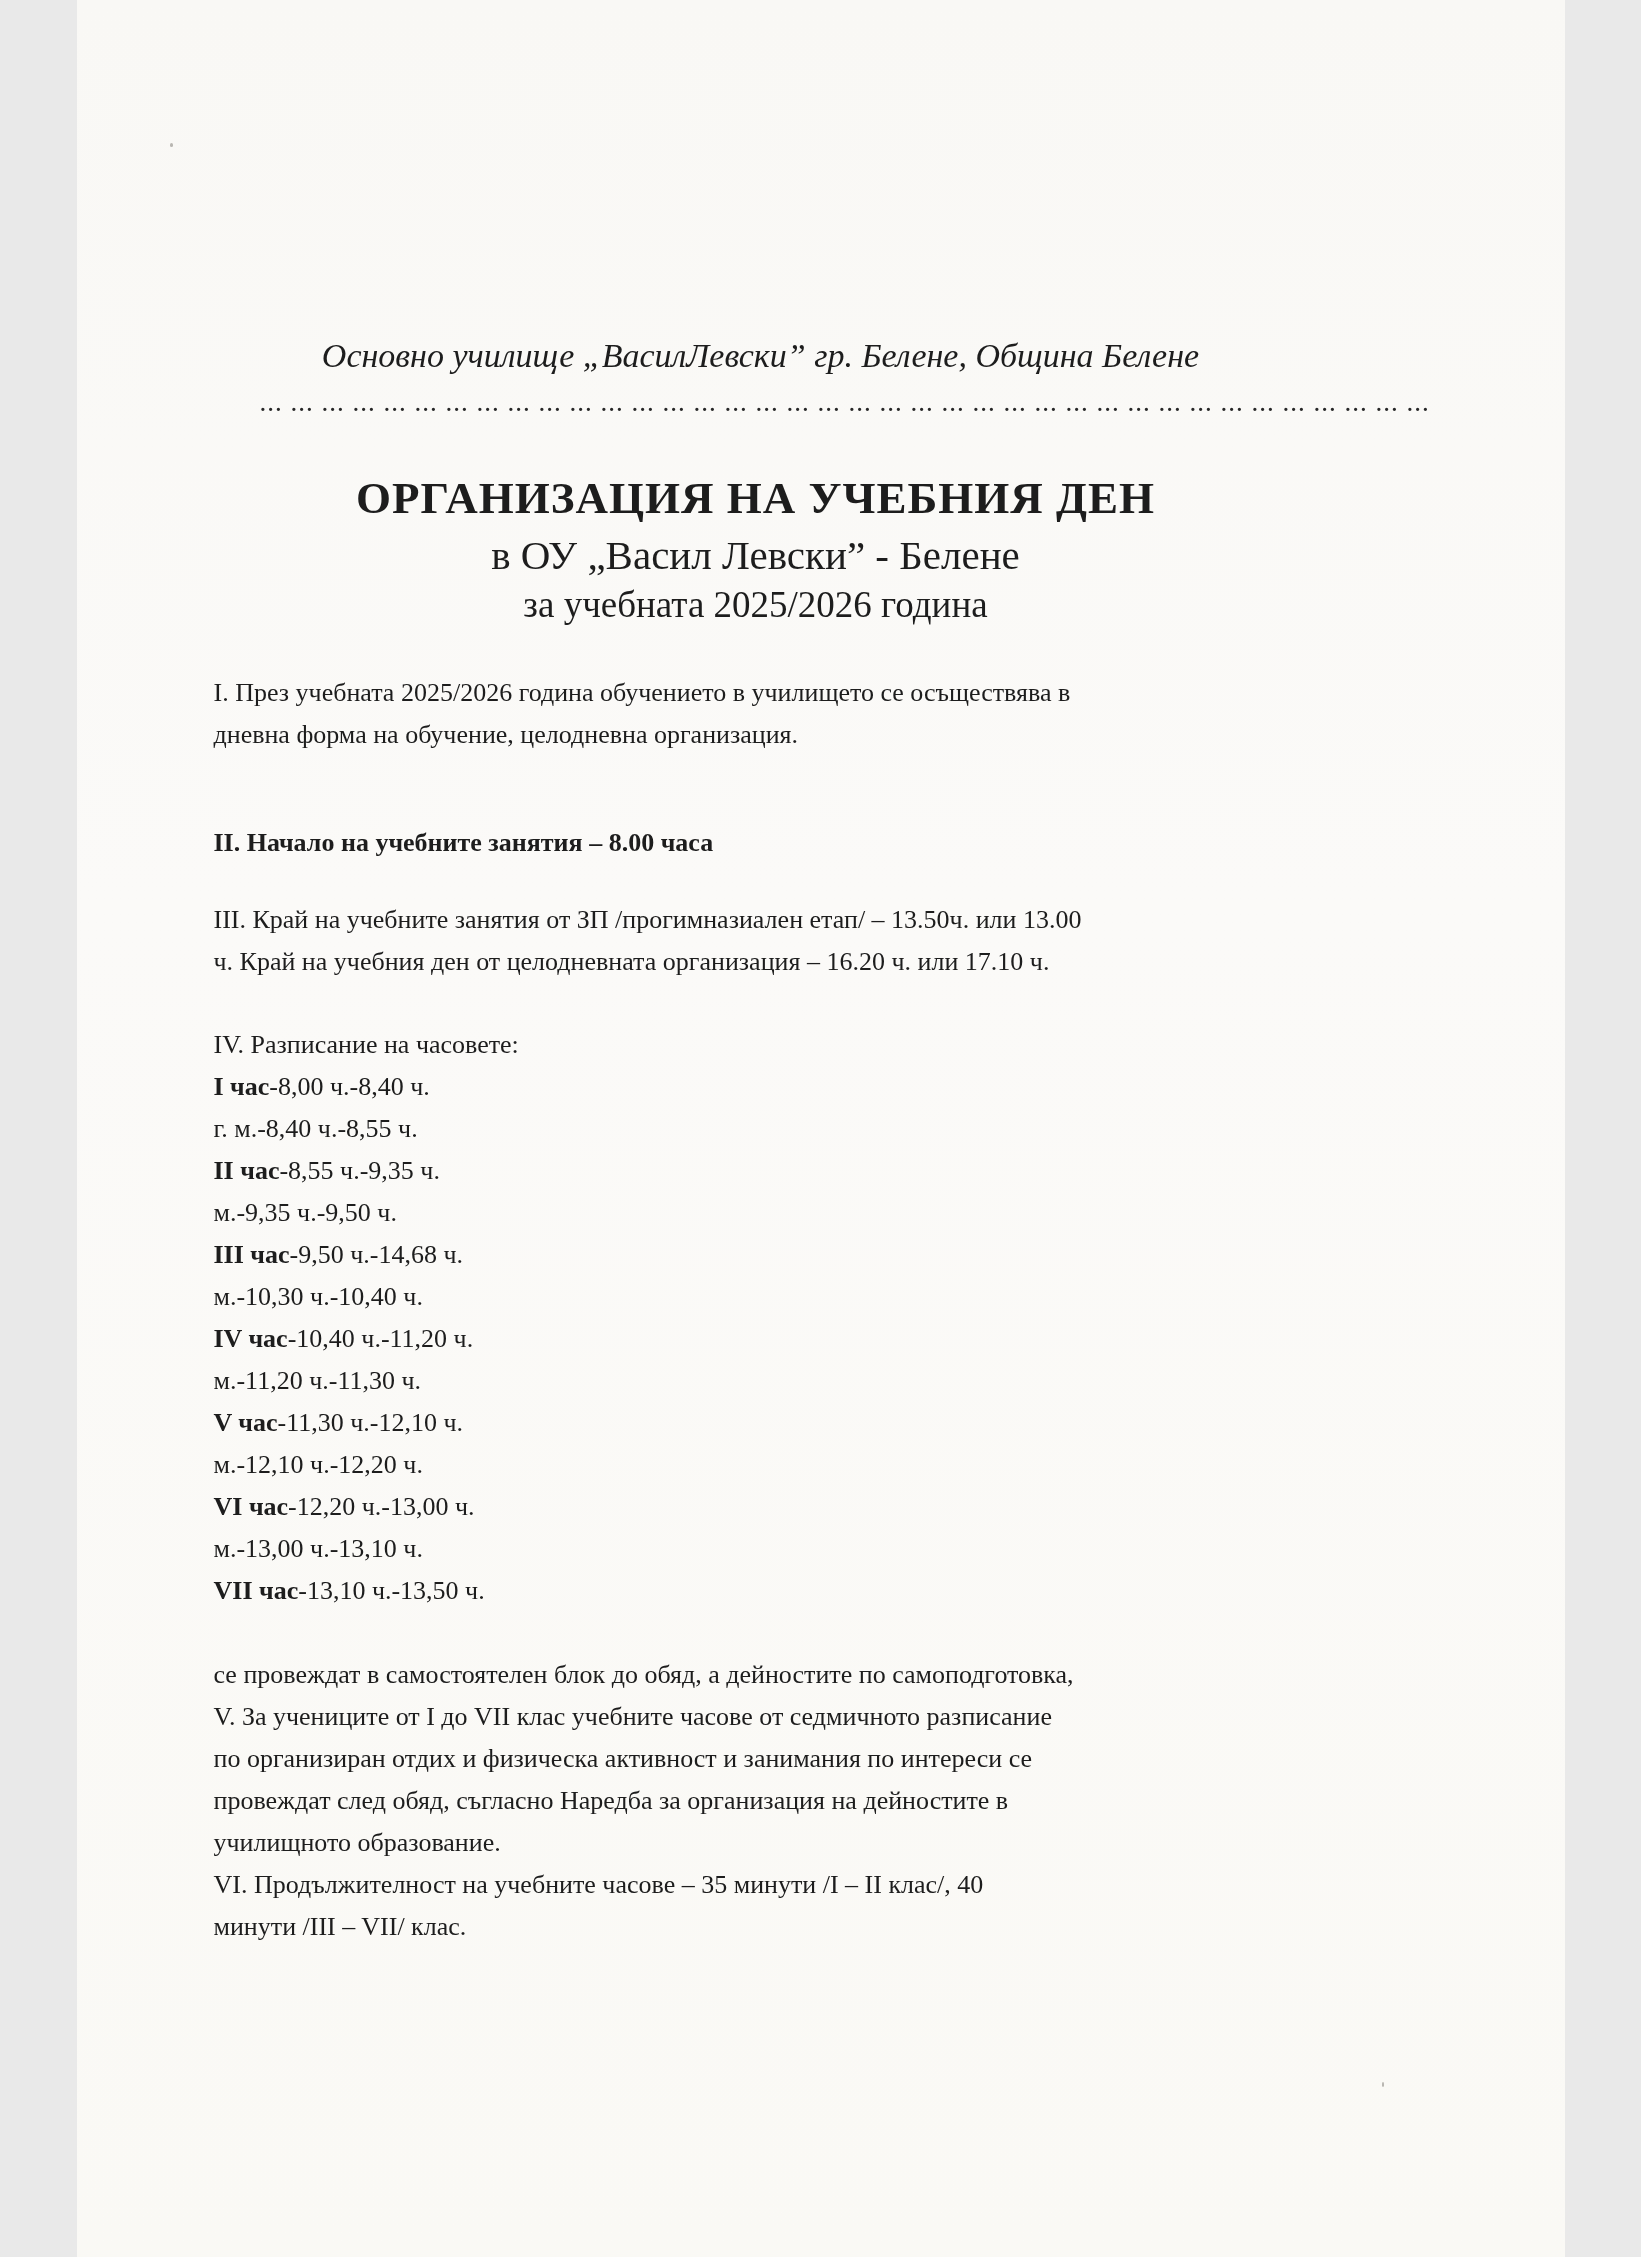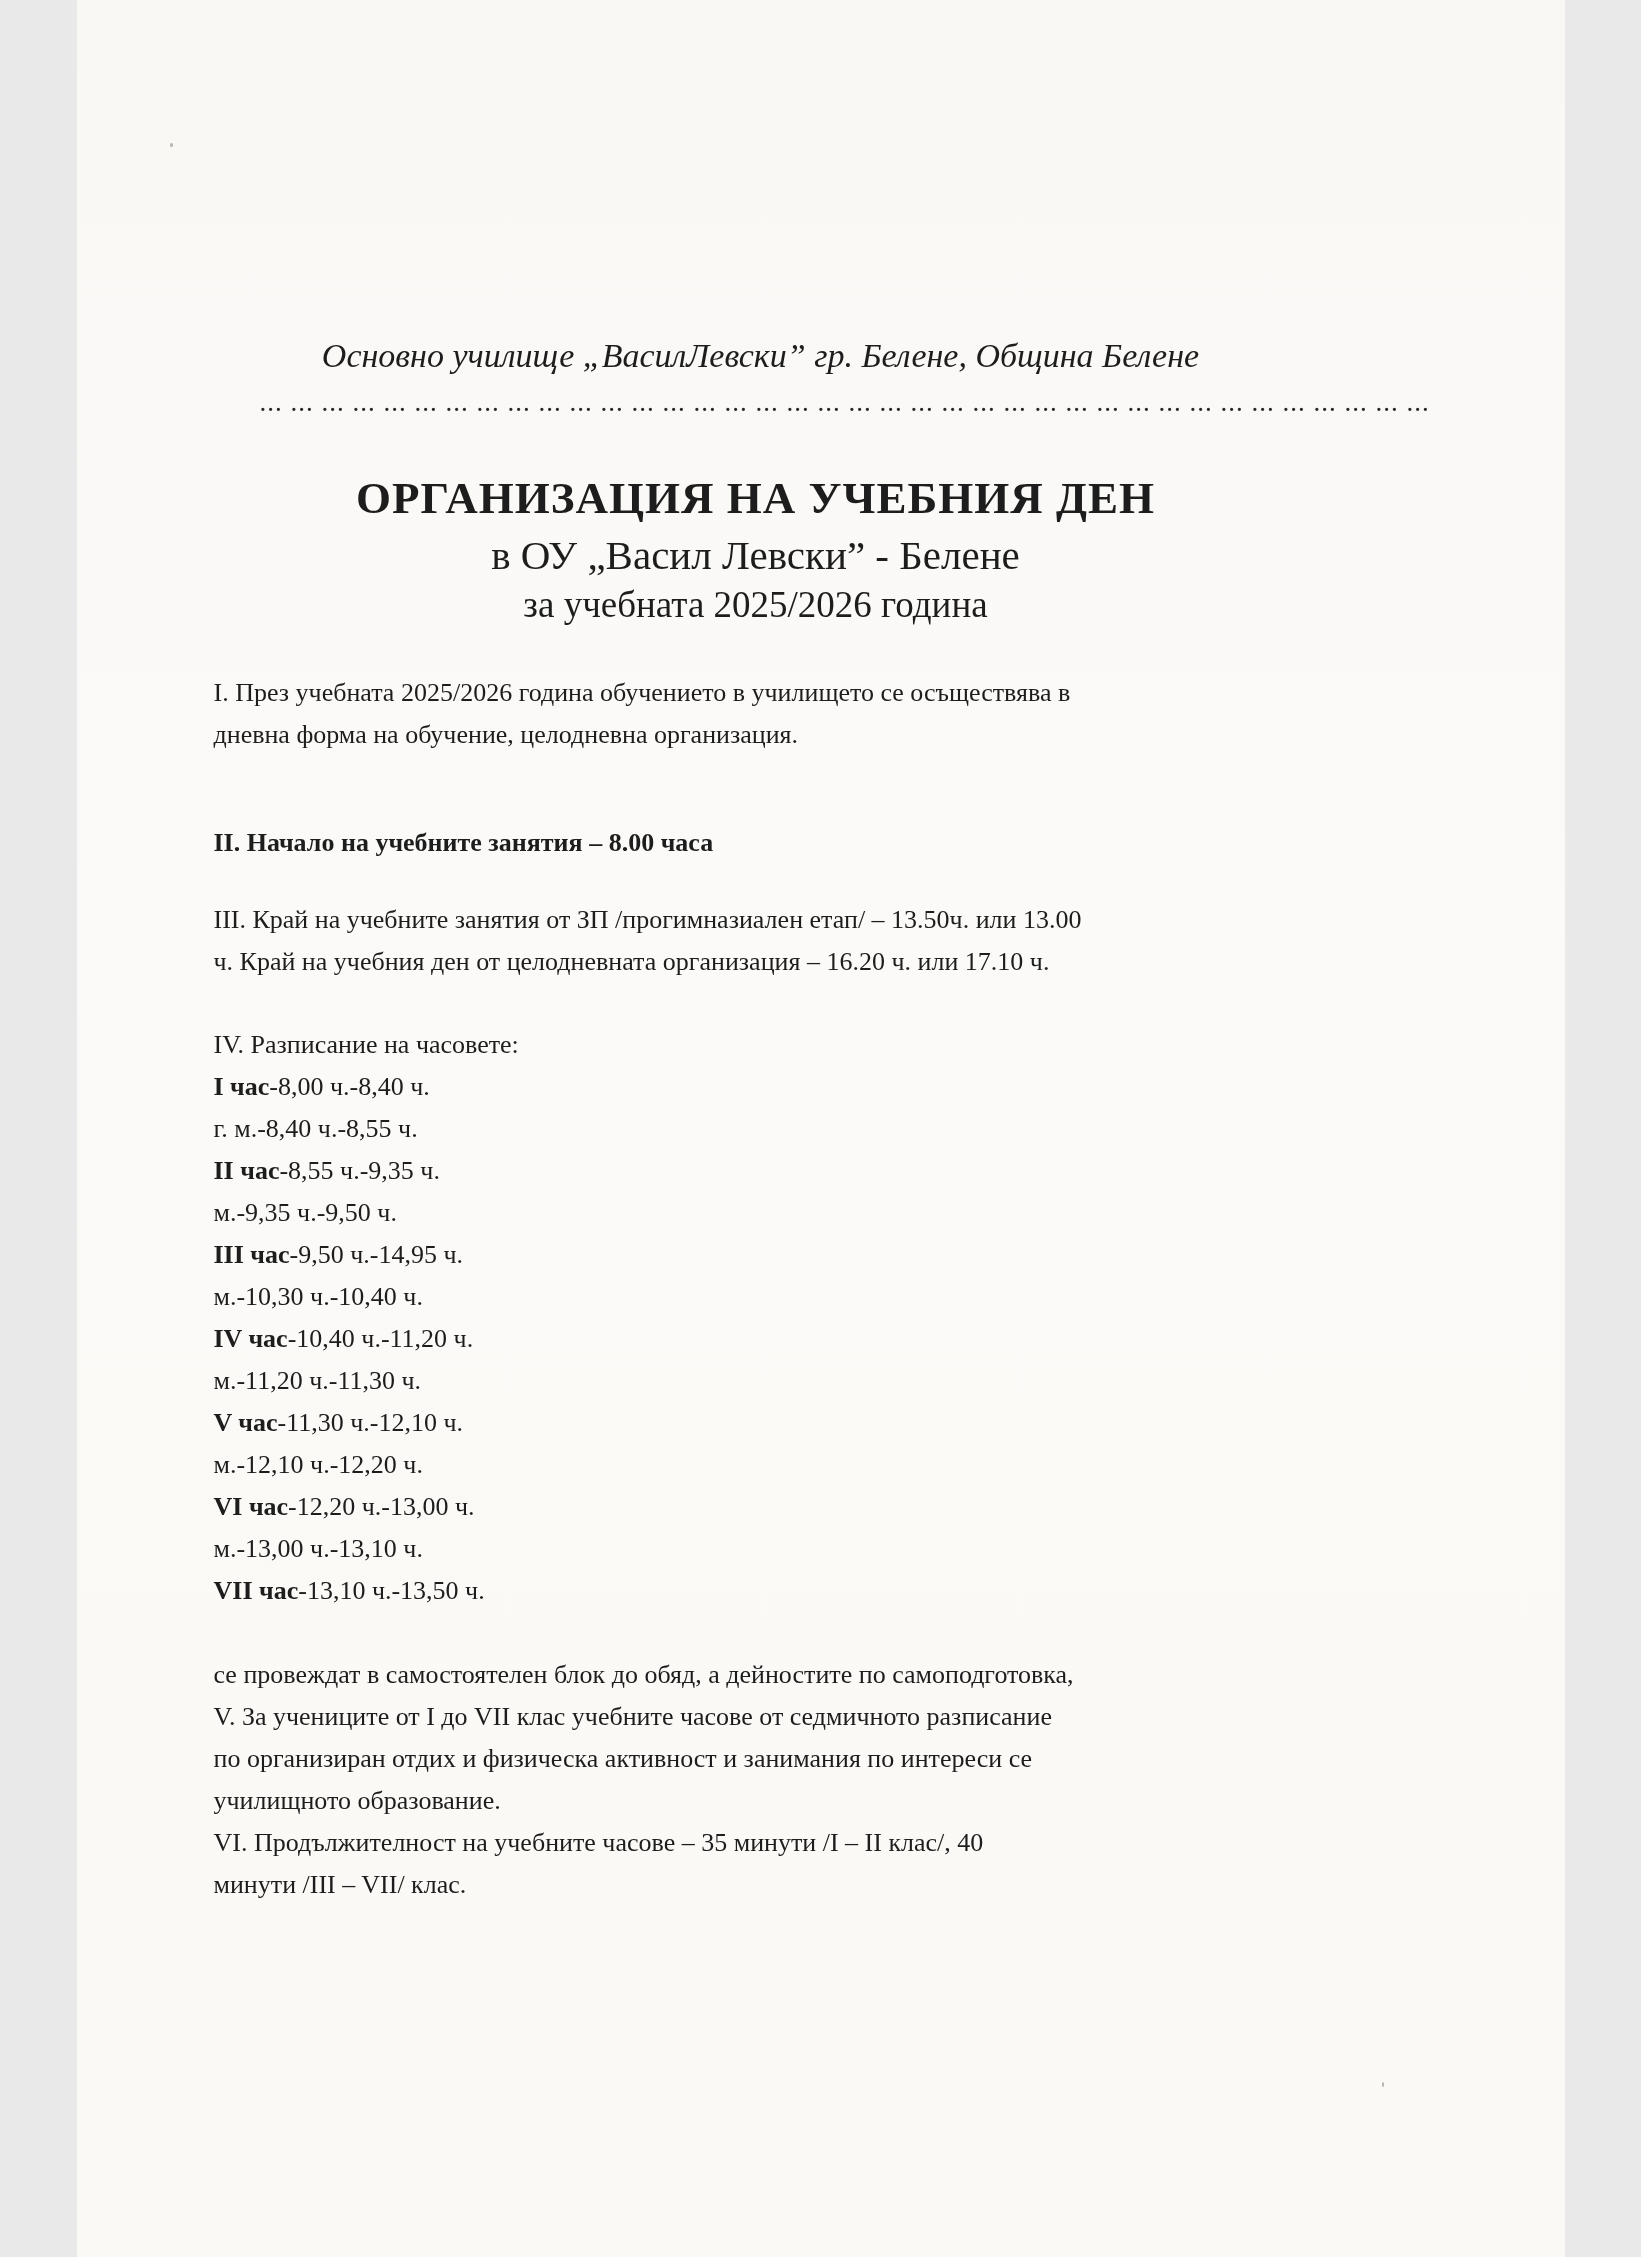--- a/index.html
+++ b/index.html
@@ -105,35 +105,36 @@
     <div class="line">III. Край на учебните занятия от ЗП /прогимназиален етап/ – 13.50ч. или 13.00</div>
     <div class="line">ч. Край на учебния ден от целодневната организация – 16.20 ч. или 17.10 ч.</div>
   </div>
 
   <div class="para p4">
     <div class="line">IV. Разписание на часовете:</div>
     <div class="line"><span class="b">I час</span><span>-8,00 ч.-8,40 ч.</span></div>
     <div class="line"><span class="b"></span><span>г. м.-8,40 ч.-8,55 ч.</span></div>
     <div class="line"><span class="b">II час</span><span>-8,55 ч.-9,35 ч.</span></div>
     <div class="line"><span class="b"></span><span>м.-9,35 ч.-9,50 ч.</span></div>
-    <div class="line"><span class="b">III час</span><span>-9,50 ч.-14,95 ч.</span></div>
+    <div class="line"><span class="b">III час</span><span>-9,50 ч.-14,68 ч.</span></div>
     <div class="line"><span class="b"></span><span>м.-10,30 ч.-10,40 ч.</span></div>
     <div class="line"><span class="b">IV час</span><span>-10,40 ч.-11,20 ч.</span></div>
     <div class="line"><span class="b"></span><span>м.-11,20 ч.-11,30 ч.</span></div>
     <div class="line"><span class="b">V час</span><span>-11,30 ч.-12,10 ч.</span></div>
     <div class="line"><span class="b"></span><span>м.-12,10 ч.-12,20 ч.</span></div>
     <div class="line"><span class="b">VI час</span><span>-12,20 ч.-13,00 ч.</span></div>
     <div class="line"><span class="b"></span><span>м.-13,00 ч.-13,10 ч.</span></div>
     <div class="line"><span class="b">VII час</span><span>-13,10 ч.-13,50 ч.</span></div>
   </div>
 
   <div class="para p5">
     <div class="line">се провеждат в самостоятелен блок до обяд, а дейностите по самоподготовка,</div>
     <div class="line">V. За учениците от I до VII клас учебните часове от седмичното разписание</div>
     <div class="line">по организиран отдих и физическа активност и занимания по интереси се</div>
+    <div class="line">провеждат след обяд, съгласно Наредба за организация на дейностите в</div>
     <div class="line">училищното образование.</div>
   </div>
 
   <div class="para">
     <div class="line">VI. Продължителност на учебните часове – 35 минути /I – II клас/, 40</div>
     <div class="line">минути /III – VII/ клас.</div>
   </div>
 </div>
 
 

